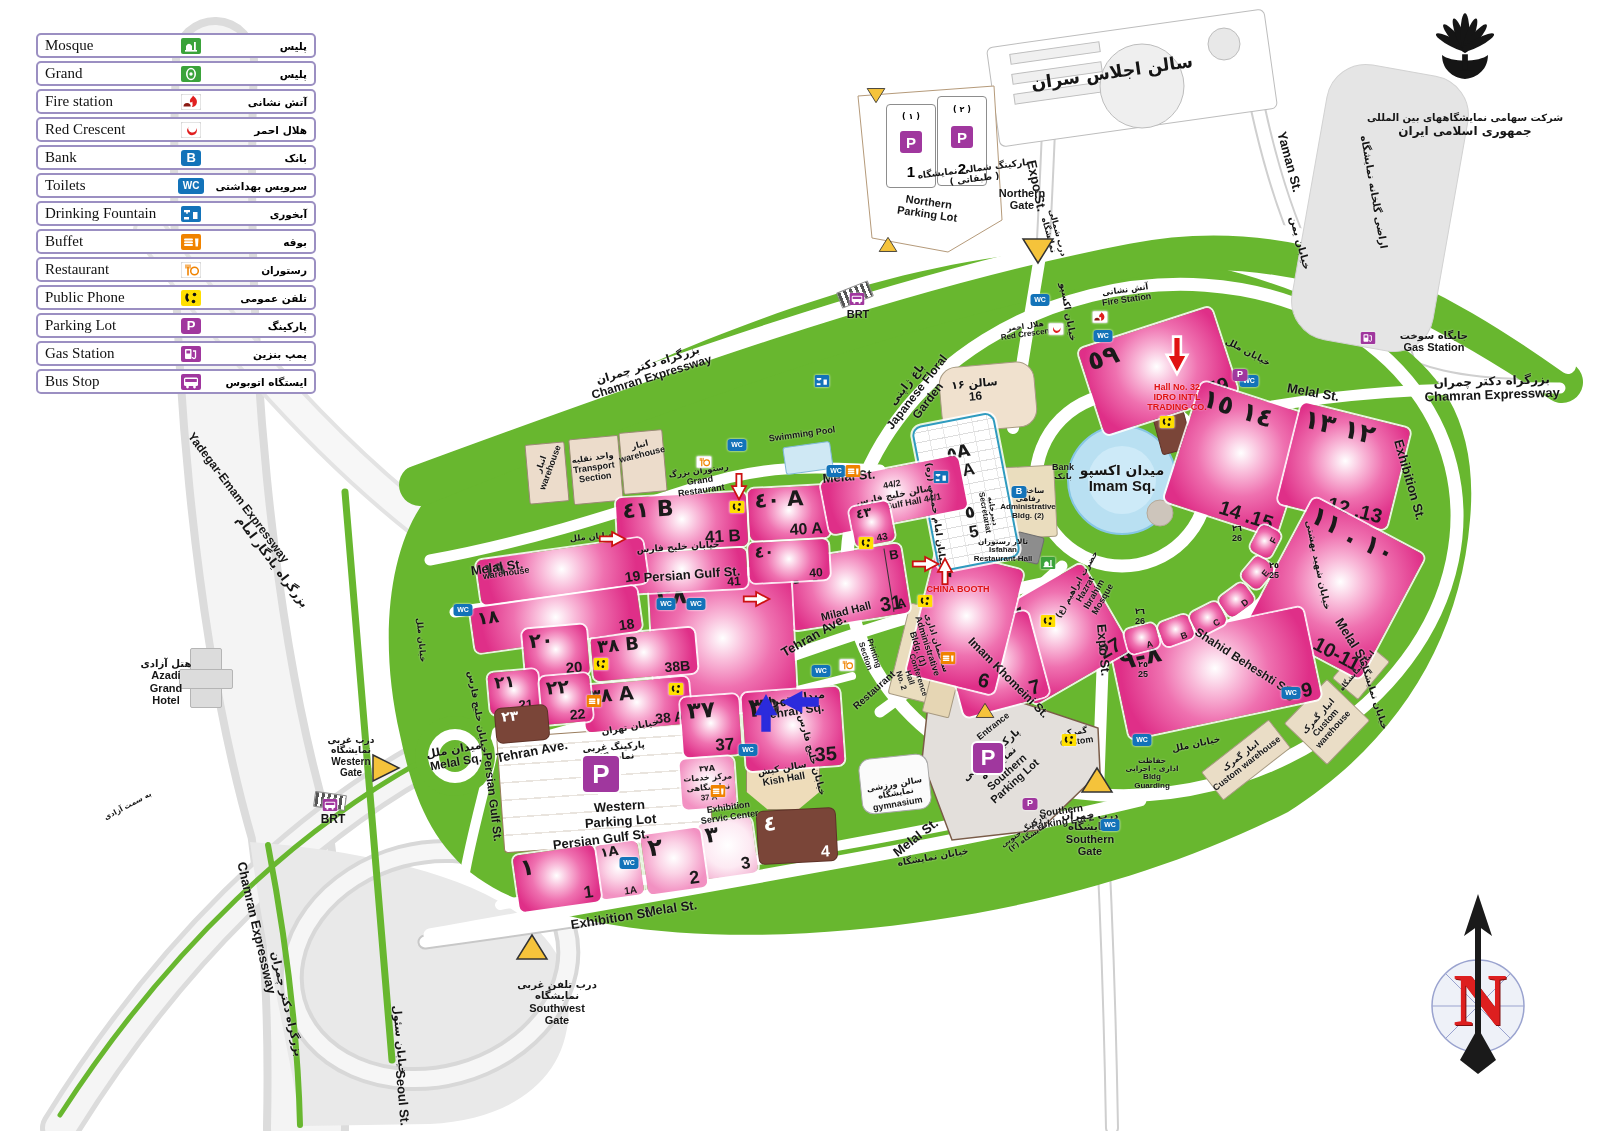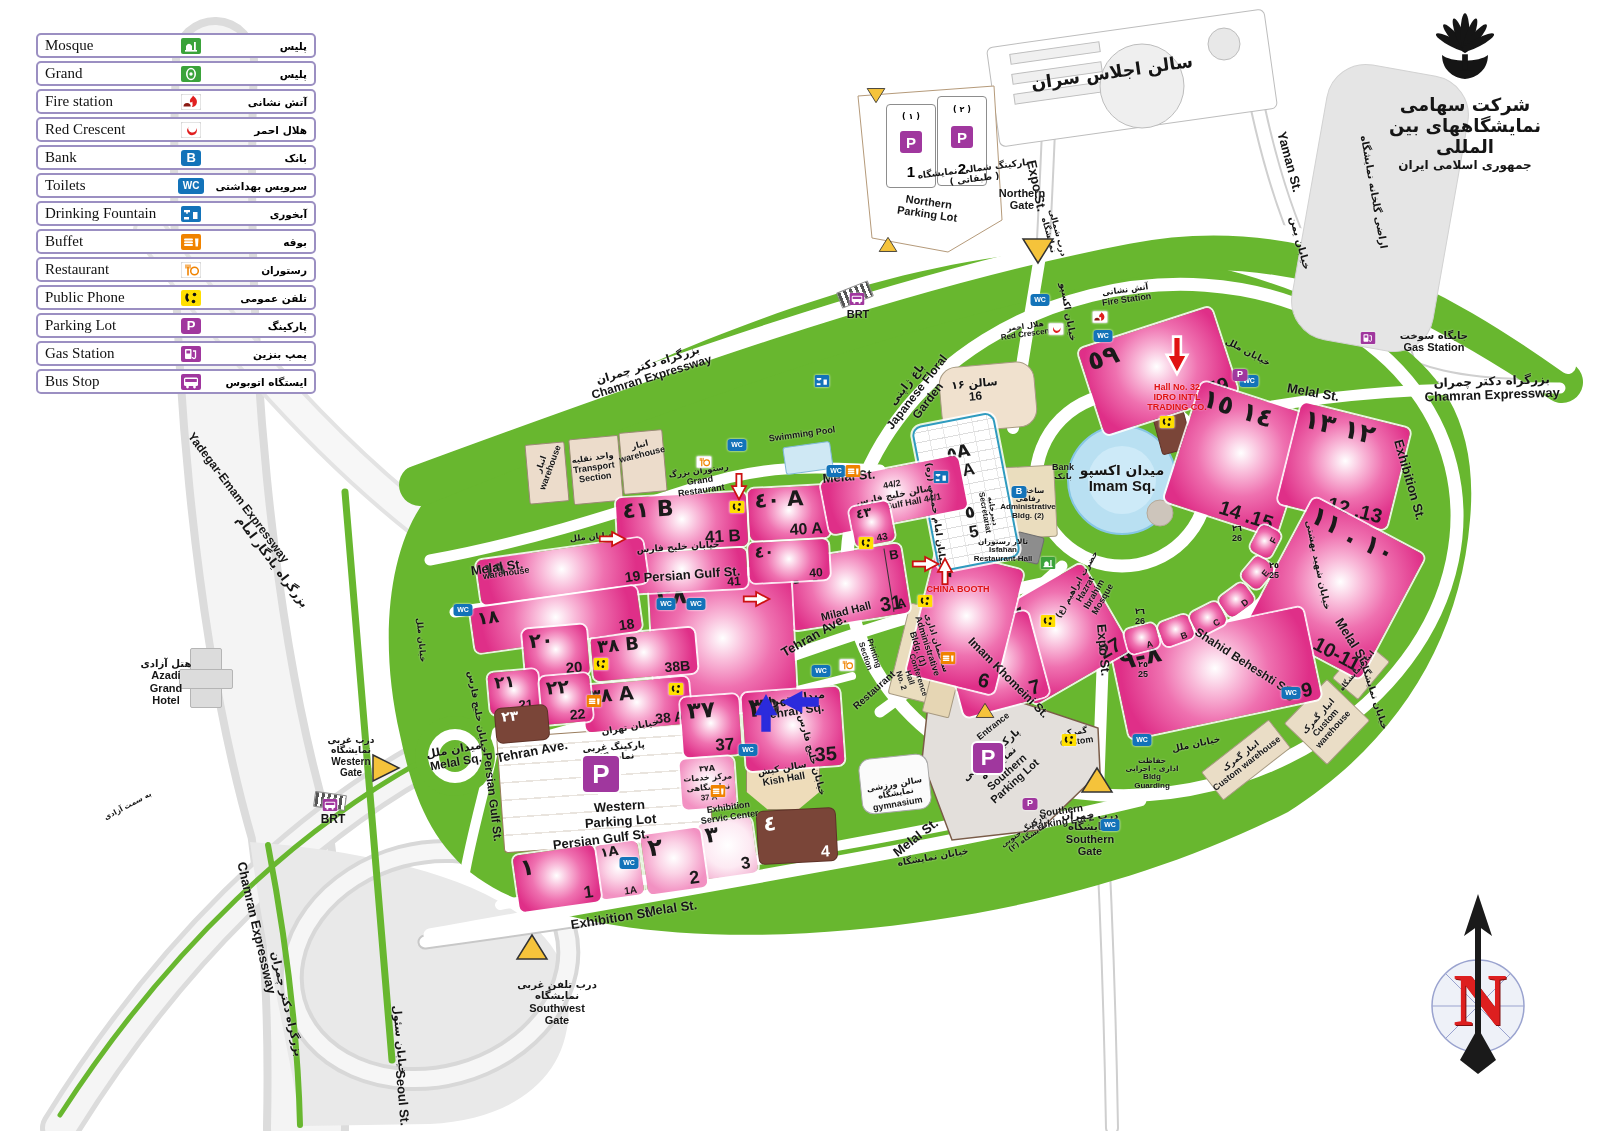--- a/index.html
+++ b/index.html
@@ -49,21 +49,21 @@
   
   #legend{position:absolute;left:36px;top:33px;width:280px;z-index:5;}
   .lrow{display:flex;align-items:center;height:21px;background:#fff;border:2px solid #9b8fc2;
     border-radius:5px;margin-bottom:3px;padding:0 7px;}
   .lrow .len{flex:1.3;font-family:"Liberation Serif",serif;font-size:15px;color:#111;}
   .lrow .lic{width:30px;display:flex;justify-content:center;}
   .lrow .lfa{flex:1;text-align:right;font-size:10.5px;font-weight:bold;font-family:"DejaVu Sans",sans-serif;}
   
   #header{position:absolute;left:1360px;top:10px;width:210px;text-align:center;z-index:5;color:#151515;}
   #logo{display:flex;justify-content:center;}
-  .hfa1{font-size:18px;margin-top:2px;}
+  .hfa1{font-size:10px;margin-top:20px;}
   .hfa2{font-size:12px;margin-top:1px;}
   .hen1{font-family:"Liberation Serif",serif;font-weight:bold;font-size:18px;line-height:1.1;margin-top:3px;}
   
   #compass{position:absolute;left:1402px;top:888px;width:156px;height:200px;z-index:5;}
   #compass-n{position:absolute;left:36px;top:70px;width:84px;text-align:center;
     font-family:"Liberation Serif",serif;font-weight:bold;font-size:74px;color:#dd1f1f;
     text-shadow:1px 1px 0 #7d0e0e;z-index:1;}
   #compass svg{position:absolute;left:0;top:0;}
   #compass svg.arrowsvg{z-index:2;}
   .gate-tri{position:absolute;z-index:3;}

